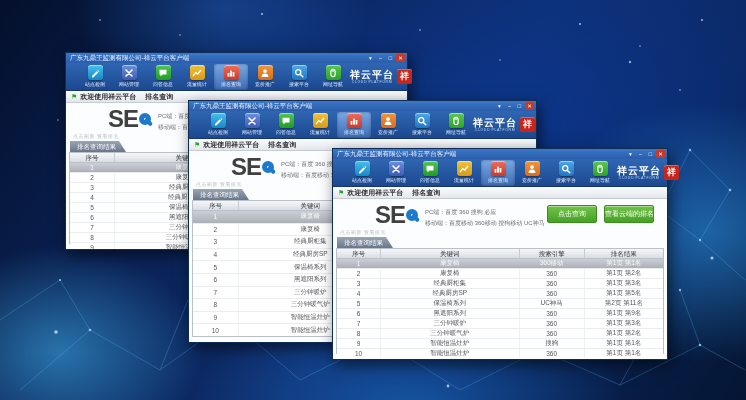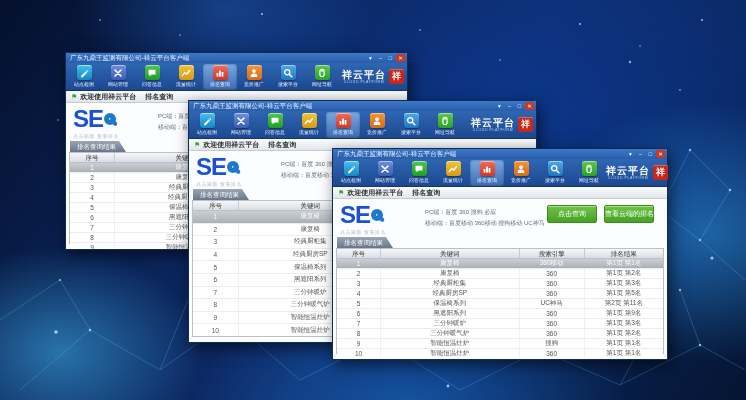--- a/index.html
+++ b/index.html
@@ -15,41 +15,41 @@
       linear-gradient(125deg,#04102c 0%,#0a2154 28%,#0e2d6b 55%,#0a2458 76%,#051532 100%);}
   .net{position:absolute;inset:0;pointer-events:none;}
   
   .win{position:absolute;background:#fcfdfe;border:1px solid #0e2c58;box-shadow:3px 5px 14px rgba(0,0,0,.55);}
   .titlebar{position:absolute;left:0;top:0;right:0;height:10px;background:linear-gradient(#3c78c8,#2a5dab);
     color:#eef5ff;font-size:6.5px;line-height:10px;padding-left:4px;white-space:nowrap;overflow:hidden;}
   .controls{position:absolute;right:2px;top:1px;display:flex;gap:1px;}
   .ctrl{width:9px;height:8px;font-size:5.5px;line-height:8px;text-align:center;color:#fff;border-radius:1px;}
   .ctrl.close{background:#c23b2e;}
   .toolbar{position:absolute;left:0;top:10px;right:0;height:28px;display:flex;align-items:center;
-    background:linear-gradient(#2f66b2,#1c4890);border-bottom:1px solid #14366b;padding:0 1px;}
+    background:linear-gradient(#2f66b2,#1c4890);border-bottom:1px solid #14366b;padding:0 12px;}
   .tool{width:34px;height:26px;display:flex;flex-direction:column;align-items:center;justify-content:center;border-radius:3px;flex:none;}
   .tool.selected{background:linear-gradient(#7aa9e4,#3e6cb4);box-shadow:inset 0 0 3px rgba(0,0,20,.35);}
   .tool-icon{width:15px;height:15px;border-radius:3px;display:flex;align-items:center;justify-content:center;
     box-shadow:inset 0 1px 0 rgba(255,255,255,.5),0 1px 1px rgba(0,0,0,.35);}
   .tool-icon svg{width:10px;height:10px;display:block;}
   .tool-label{font-size:5.5px;color:#eaf2ff;margin-top:1px;white-space:nowrap;transform:scale(.9);}
   .brand{margin-left:auto;display:flex;align-items:center;padding-right:2px;flex:none;}
   .brand-text{text-align:center;color:#fff;}
   .brand-title{font-size:10px;font-weight:bold;letter-spacing:1px;line-height:10px;white-space:nowrap;}
   .brand-sub{font-size:3.5px;color:#bcd6f6;letter-spacing:.6px;line-height:4px;white-space:nowrap;}
   .brand-badge{width:15px;height:15px;background:#c5271d;color:#fff;font-size:9px;font-weight:bold;line-height:15px;
     text-align:center;border-radius:2px;margin-left:3px;box-shadow:inset 0 1px 0 rgba(255,255,255,.3);}
   .welcome{position:absolute;left:0;top:38px;right:0;height:12px;background:linear-gradient(#fbfcfe,#e2e6eb);
     border-bottom:1px solid #c6ccd5;font-size:7px;line-height:11px;color:#333;font-weight:bold;padding-left:5px;white-space:nowrap;}
   .flag{color:#2ca52c;margin-right:3px;font-weight:normal;}
   .wsep{margin-left:9px;}
   .content{position:absolute;left:0;top:50px;right:0;bottom:0;background:#fcfdfe;overflow:hidden;}
   .seo-wrap{position:absolute;left:7px;top:3px;}
   .seo-row{display:flex;align-items:center;}
-  .seo-se{font-size:24px;font-weight:bold;color:#1d4ed8;letter-spacing:-1px;line-height:26px;}
+  .seo-se{font-size:24px;font-weight:bold;color:#404040;letter-spacing:-1px;line-height:26px;margin-left:35px;}
   .seo-o{width:12px;height:12px;border:5px solid #1d79cc;border-radius:50%;position:relative;margin-left:1px;}
   .seo-o::after{content:"";position:absolute;width:9px;height:4px;background:#1d79cc;border-radius:2px;right:-7px;bottom:-4px;transform:rotate(45deg);}
   .seo-caption{font-size:5px;color:#b9c0c8;margin-top:1px;letter-spacing:.5px;white-space:nowrap;}
   .engines{position:absolute;left:92px;top:8px;font-size:6px;color:#6b6f75;line-height:11px;white-space:nowrap;}
   .btn{position:absolute;top:6px;height:18px;background:linear-gradient(#70c349,#46a124);border:1px solid #3a8f1c;
     border-radius:2px;color:#fff;font-size:7px;line-height:16px;text-align:center;box-shadow:inset 0 1px 0 rgba(255,255,255,.4);white-space:nowrap;overflow:hidden;}
   .btn.query{left:214px;width:50px;}
   .btn.cloud{left:271px;width:50px;}
   .rtab{position:absolute;left:4px;top:38px;height:11px;padding:0 10px 0 7px;background:linear-gradient(#9aa6b4,#68768a);
     color:#fff;font-size:6.5px;line-height:11px;clip-path:polygon(0 0,calc(100% - 7px) 0,100% 100%,0 100%);white-space:nowrap;}

